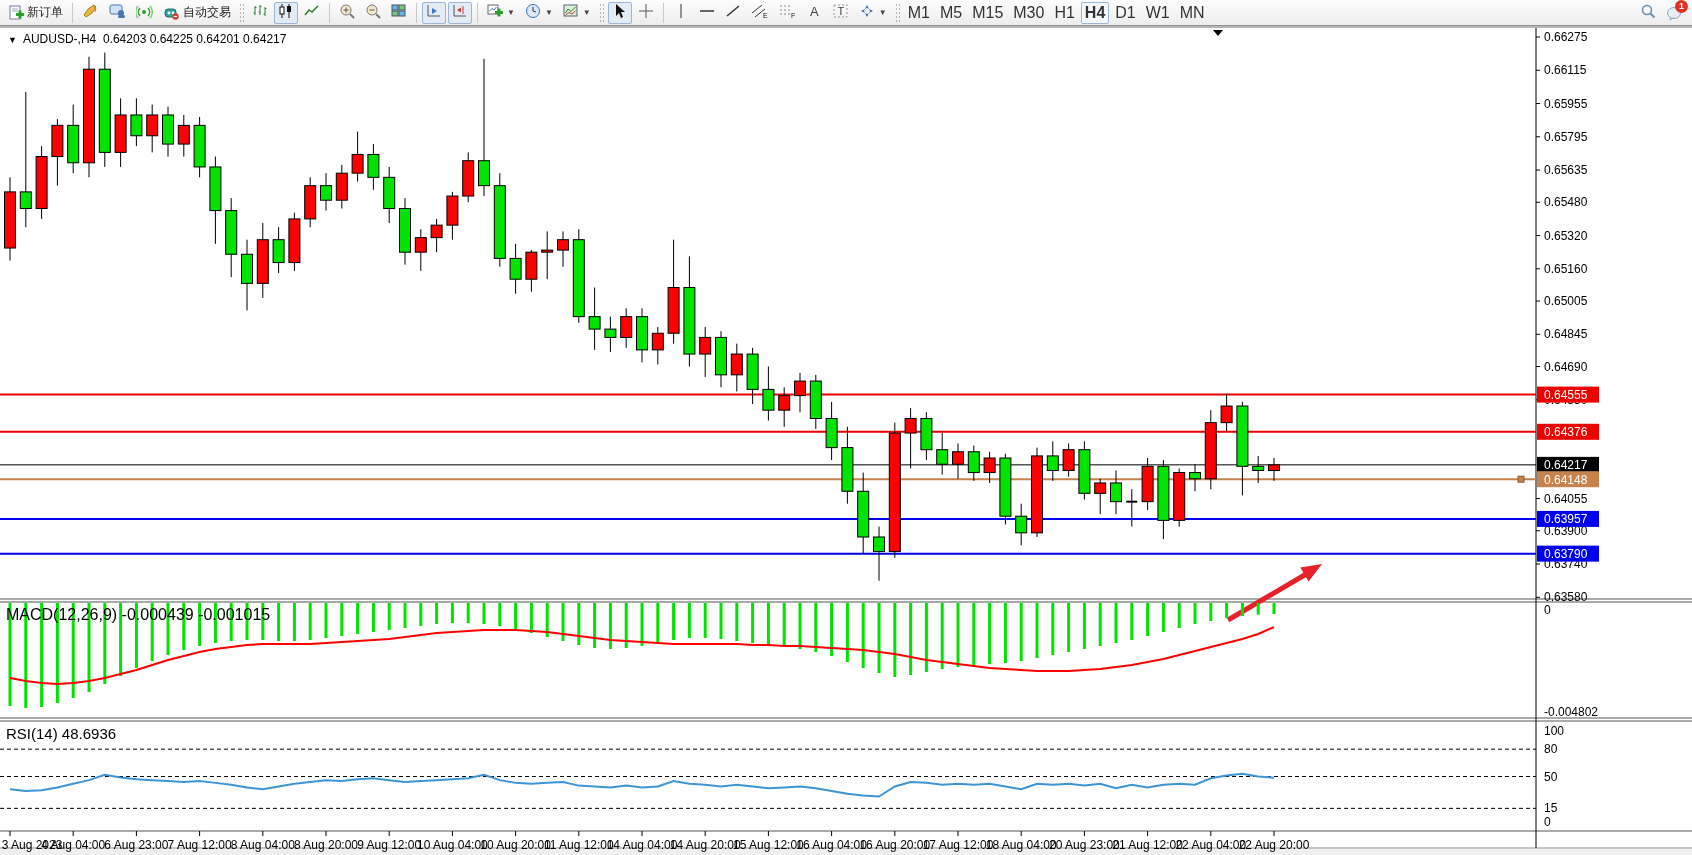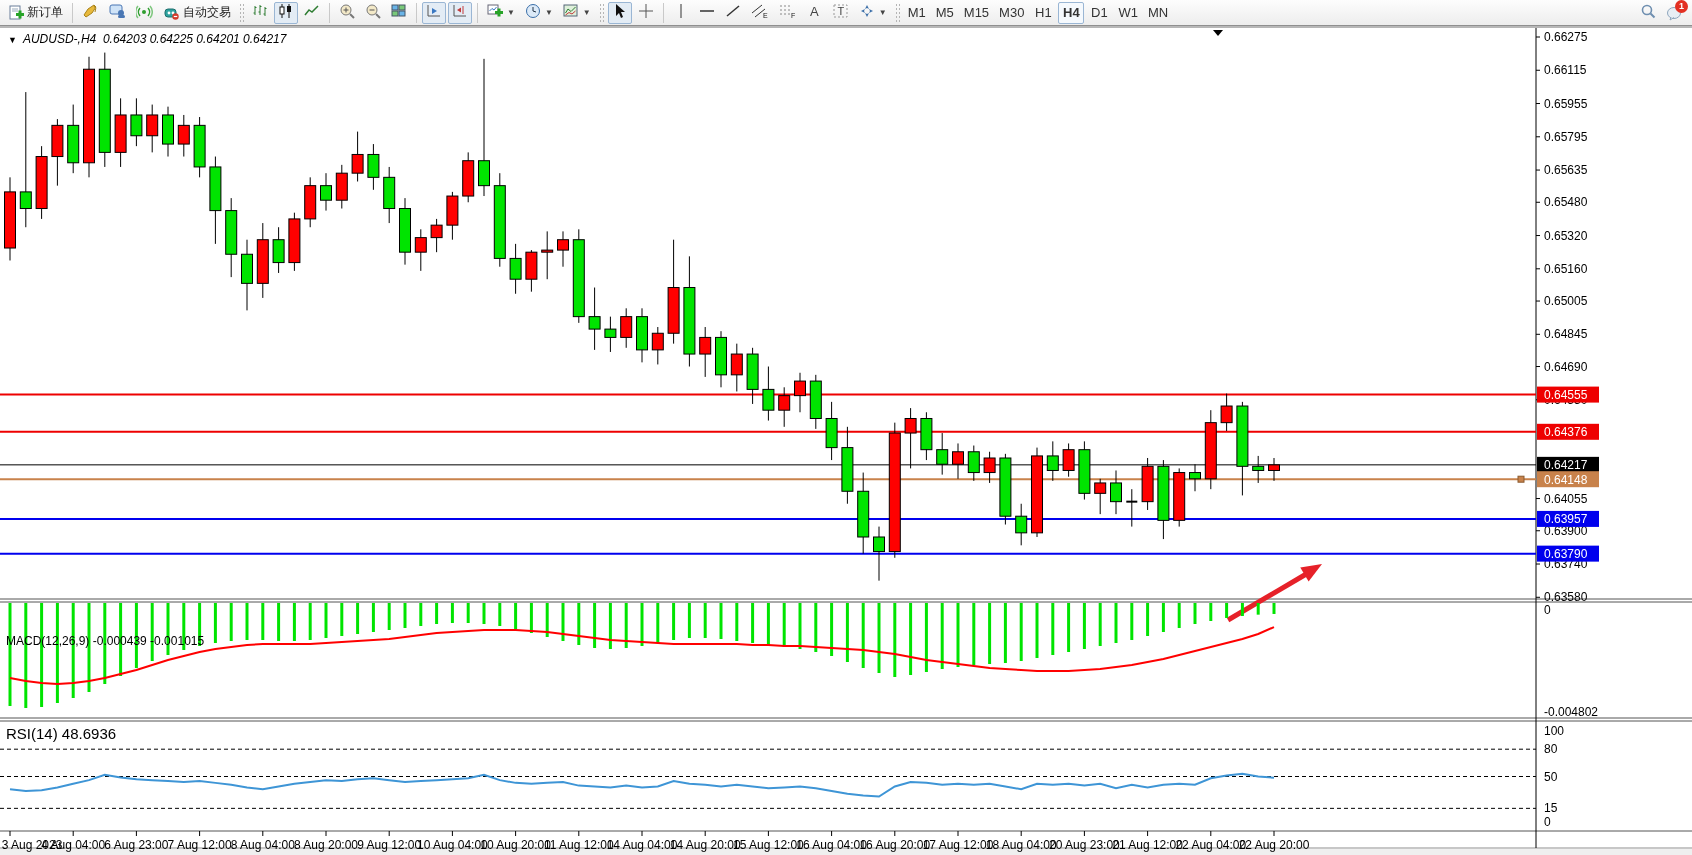--- a/index.html
+++ b/index.html
@@ -5,36 +5,36 @@
   html,body{margin:0;padding:0;background:#d4d0c8;}
   *{box-sizing:border-box;}
   #app{position:relative;width:1692px;height:855px;background:#ffffff;font-family:"Liberation Sans",sans-serif;overflow:hidden;}
   
   #toolbar{position:absolute;left:0;top:0;width:1692px;height:26px;
     background:linear-gradient(#fdfdfd,#ededed);border-bottom:1px solid #8f8f8f;
     display:flex;align-items:center;padding:0 4px;gap:2px;}
   .tbtn{height:22px;min-width:24px;display:flex;align-items:center;justify-content:center;
     gap:3px;padding:0 3px;border:1px solid transparent;border-radius:2px;font-size:12px;color:#222;}
   .tbtn.pressed{background:#e3ecf5;border:1px solid #9ab6d4;font-weight:bold;}
-  .tbtn.tf{font-size:13px;color:#333;min-width:26px;font-family:"Liberation Sans",sans-serif;}
+  .tbtn.tf{font-size:16px;color:#333;min-width:26px;font-family:"Liberation Sans",sans-serif;}
   .tbtn.tf.pressed{background:#f5f9fd;border:1px solid #9ab6d4;}
   .sep{width:1px;height:20px;background:#c9c9c9;margin:0 3px;}
   .handle{width:5px;height:20px;margin:0 2px;
     background-image:radial-gradient(#b5b5b5 35%,transparent 36%);background-size:3px 4px;}
   .caret{font-size:8px;color:#444;margin-left:1px;}
   .spacer{flex:1;}
   .badge{position:absolute;right:-4px;top:-5px;background:#e33022;color:#fff;border-radius:7px;
     min-width:13px;height:13px;font-size:9px;display:flex;align-items:center;justify-content:center;font-weight:bold;}
   .iconwrap{position:relative;display:flex;align-items:center;justify-content:center;}
   
   #chartwrap{position:absolute;left:0;top:26px;width:1692px;height:829px;background:#fff;}
   .ovl{position:absolute;font-size:12px;color:#000;white-space:nowrap;z-index:5;}
-  #charttitle{left:8px;top:6px;font-style:italic;}
+  #charttitle{left:8px;top:6px;}
   #charttitle .tri{font-size:9px;margin-right:6px;}
-  #macdlabel{left:6px;top:608px;font-size:12px;}
+  #macdlabel{left:6px;top:580px;font-size:16px;}
   #rsilabel{left:6px;top:699px;font-size:15px;}
   svg text{font-family:"Liberation Sans",sans-serif;}
 </style>
 </head>
 <body>
 
 <div id="app">
 
   <div id="toolbar">
 

